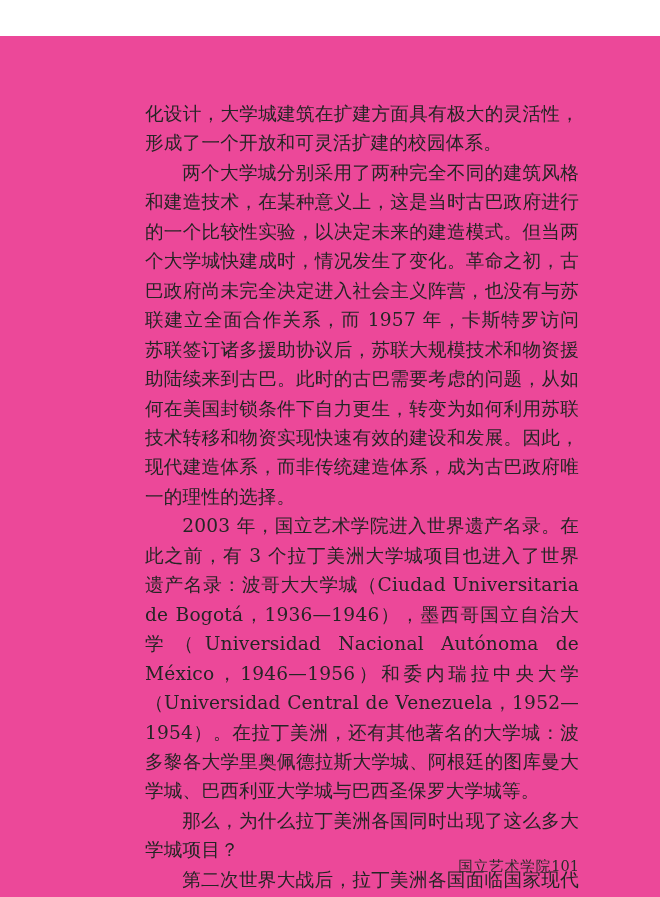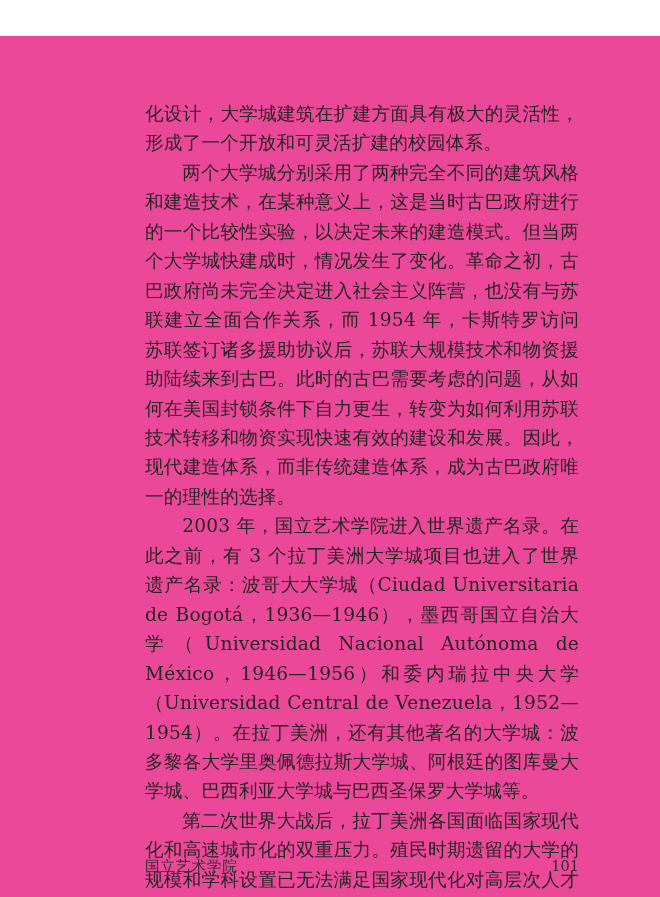--- a/index.html
+++ b/index.html
@@ -35,39 +35,40 @@
   }
   .para.continuation {
     text-indent: 0;
   }
   .footer {
     position: absolute;
     left: 145px;
     width: 434px;
     top: 821px;
     display: flex;
-    justify-content: space-between;
+    justify-content: flex-end;
     align-items: baseline;
     font-size: 14.5px;
     line-height: 18px;
     color: #2b2b2b;
   }
   .footer .running-title {
     letter-spacing: 1px;
   }
 </style>
 </head>
 <body>
 
 <div class="page">
 
   <div class="text-block">
     <p class="para continuation">化设计，大学城建筑在扩建方面具有极大的灵活性，形成了一个开放和可灵活扩建的校园体系。</p>
-    <p class="para">两个大学城分别采用了两种完全不同的建筑风格和建造技术，在某种意义上，这是当时古巴政府进行的一个比较性实验，以决定未来的建造模式。但当两个大学城快建成时，情况发生了变化。革命之初，古巴政府尚未完全决定进入社会主义阵营，也没有与苏联建立全面合作关系，而 1954 年，卡斯特罗访问苏联签订诸多援助协议后，苏联大规模技术和物资援助陆续来到古巴。此时的古巴需要考虑的问题，从如何在美国封锁条件下自力更生，转变为如何利用苏联技术转移和物资实现快速有效的建设和发展。因此，现代建造体系，而非传统建造体系，成为古巴政府唯一的理性的选择。</p>
+    <p class="para">两个大学城分别采用了两种完全不同的建筑风格和建造技术，在某种意义上，这是当时古巴政府进行的一个比较性实验，以决定未来的建造模式。但当两个大学城快建成时，情况发生了变化。革命之初，古巴政府尚未完全决定进入社会主义阵营，也没有与苏联建立全面合作关系，而 1957 年，卡斯特罗访问苏联签订诸多援助协议后，苏联大规模技术和物资援助陆续来到古巴。此时的古巴需要考虑的问题，从如何在美国封锁条件下自力更生，转变为如何利用苏联技术转移和物资实现快速有效的建设和发展。因此，现代建造体系，而非传统建造体系，成为古巴政府唯一的理性的选择。</p>
     <p class="para">2003 年，国立艺术学院进入世界遗产名录。在此之前，有 3 个拉丁美洲大学城项目也进入了世界遗产名录：波哥大大学城（Ciudad Universitaria de Bogotá，1936—1946），墨西哥国立自治大学（Universidad Nacional Autónoma de México，1946—1956）和委内瑞拉中央大学（Universidad Central de Venezuela，1952—1954）。在拉丁美洲，还有其他著名的大学城：波多黎各大学里奥佩德拉斯大学城、阿根廷的图库曼大学城、巴西利亚大学城与巴西圣保罗大学城等。</p>
+    <p class="para">那么，为什么拉丁美洲各国同时出现了这么多大学城项目？</p>
     <p class="para">第二次世界大战后，拉丁美洲各国面临国家现代化和高速城市化的双重压力。殖民时期遗留的大学的规模和学科设置已无法满足国家现代化对高层次人才的迫切需求。因此，各国纷纷投资建设新型公立大学，而大学城项目的兴起，正是在此背景下应运</p>
   </div>
 
   <div class="footer">
     <span class="running-title">国立艺术学院</span>
     <span class="page-number">101</span>
   </div>
 
 </div>
 

